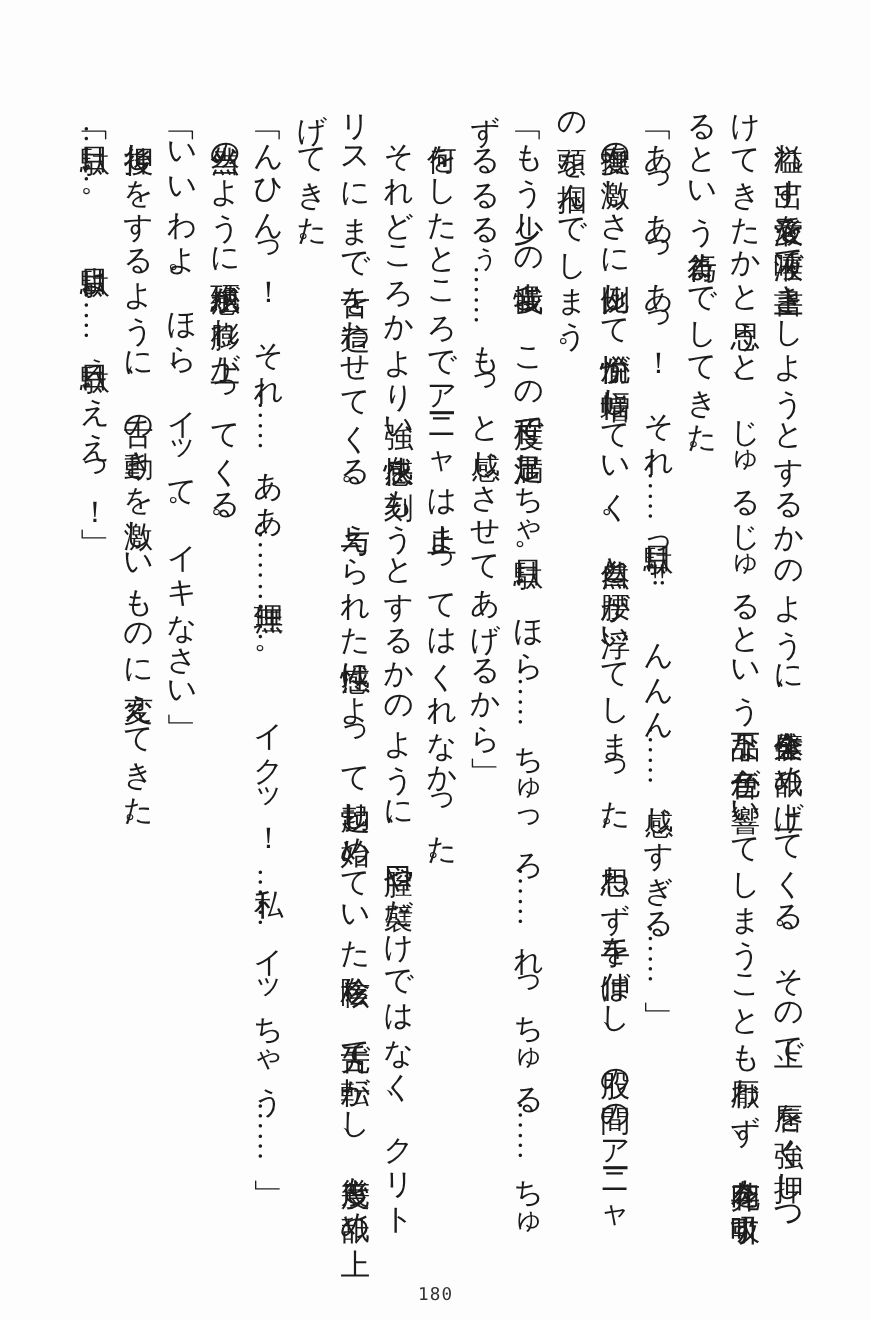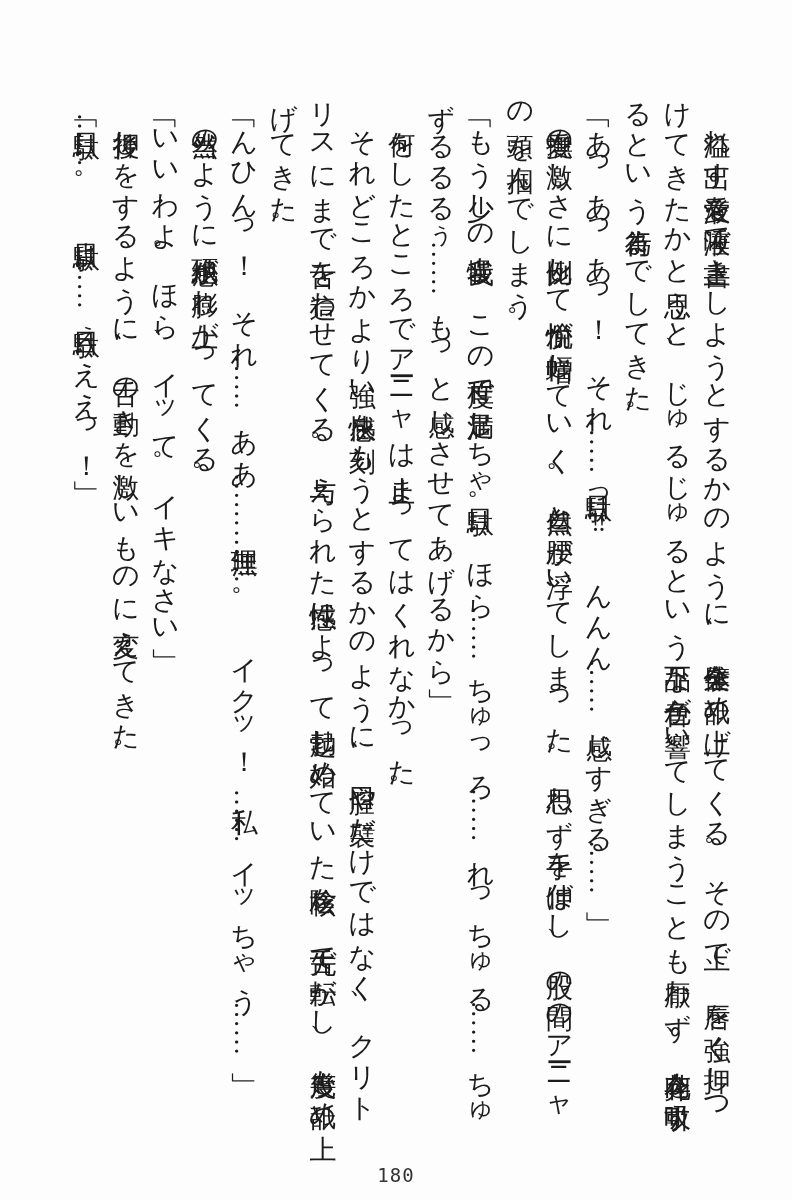--- a/index.html
+++ b/index.html
@@ -35,21 +35,21 @@
     padding: 0;
     text-indent: 1em;            
   }
   .folio {
     position: absolute;
     left: 0;
     right: 0;
     bottom: 14px;
     text-align: center;
     font-family: "DejaVu Sans Mono", "Liberation Mono", monospace;
-    font-size: 19px;
+    font-size: 16px;
     letter-spacing: 1px;
     color: #333333;
     margin-top: 48px;
   }
 </style>
 </head>
 <body>
 
 <div class="book-page">
 

